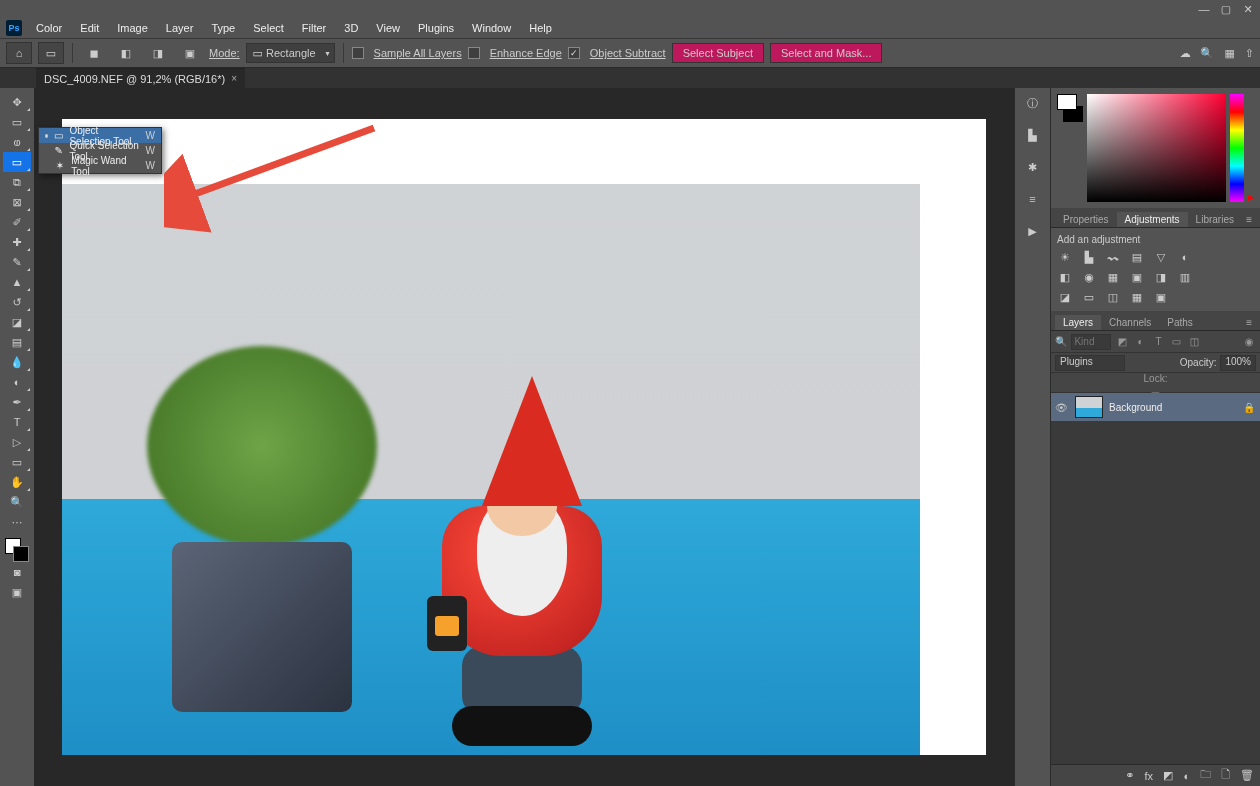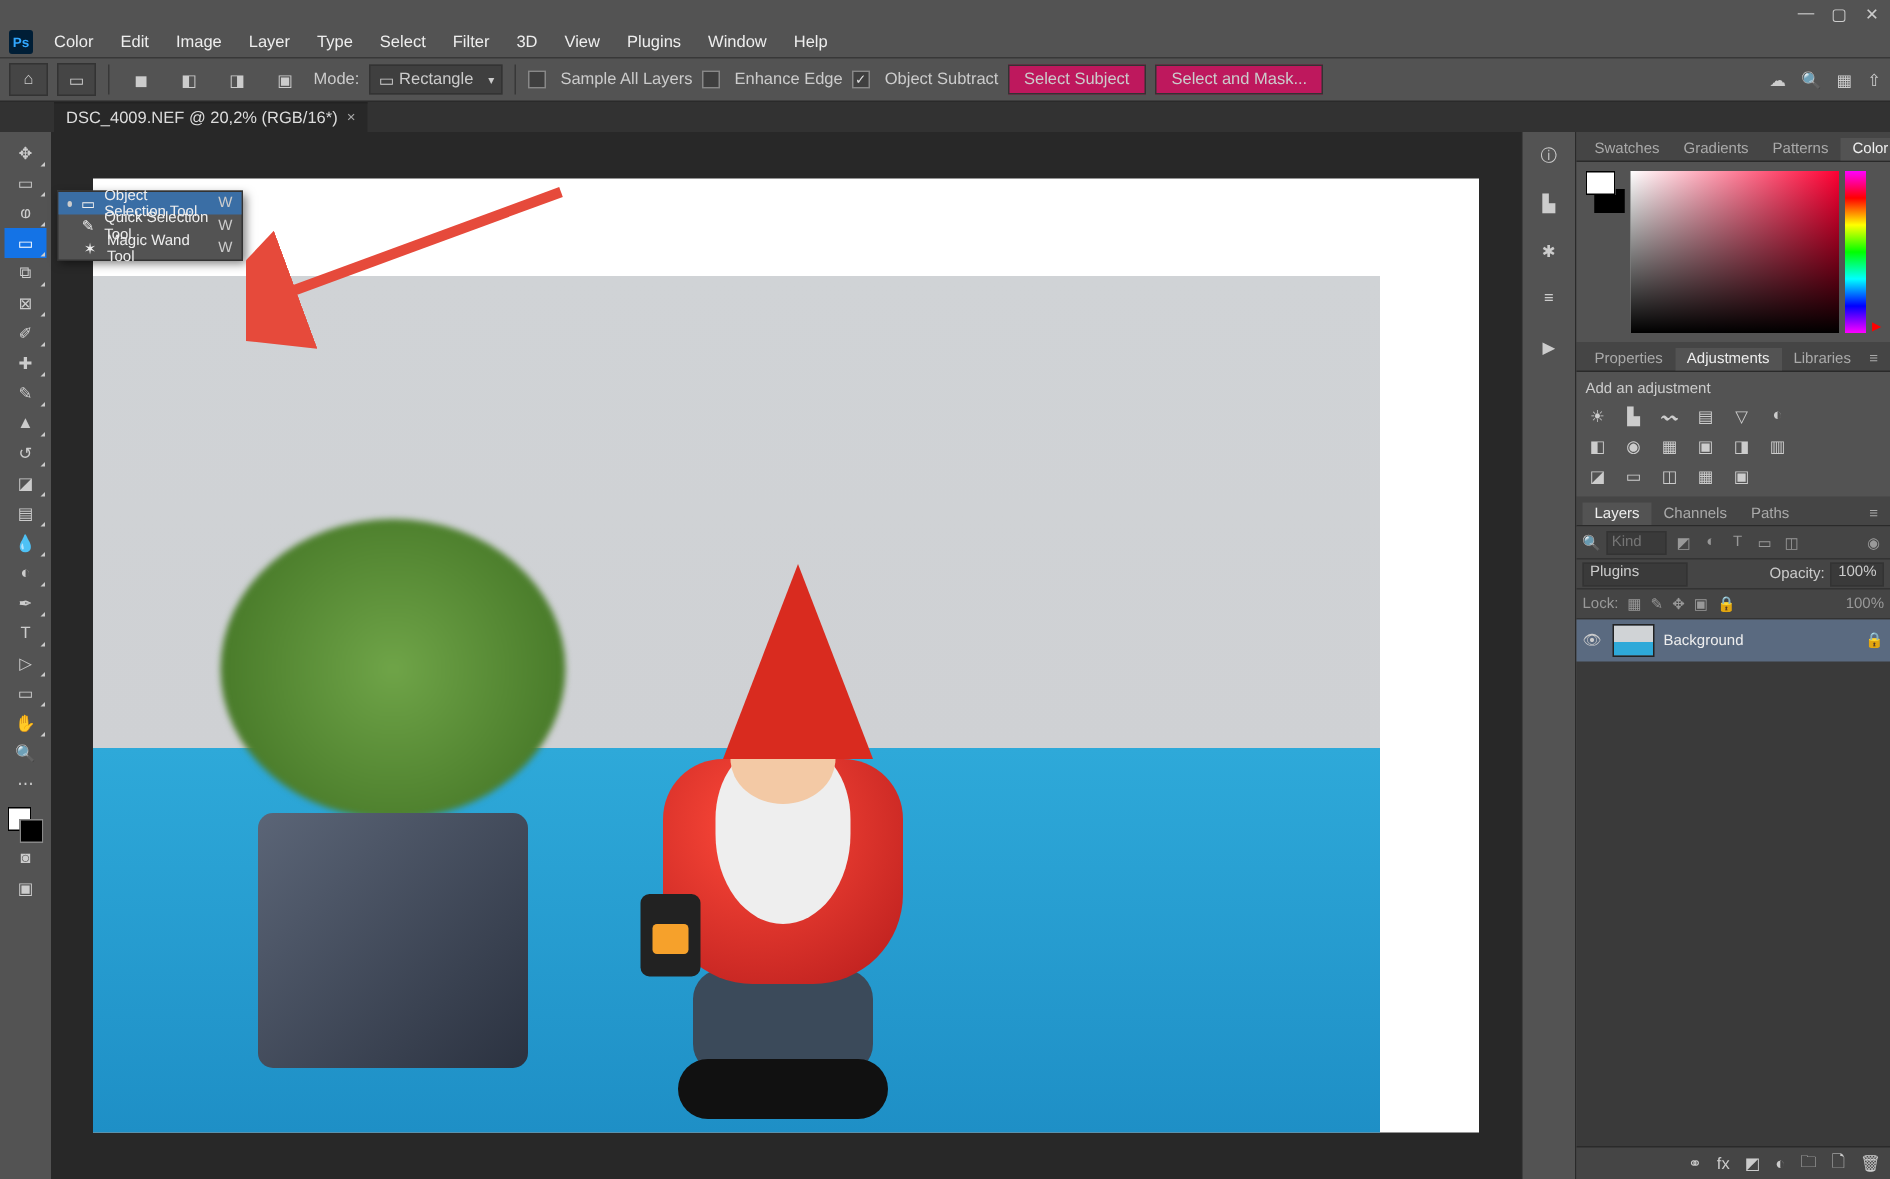--- a/index.html
+++ b/index.html
@@ -6,21 +6,21 @@
 body { background: #323232; width: 1260px; height: 786px; overflow: hidden; color: #ccc; font-size: 11px; user-select: none; }
 .titlebar { height: 18px; background: #535353; display: flex; justify-content: flex-end; align-items: center; padding-right: 4px; gap: 6px; }
 .titlebar .win-btn { width: 16px; height: 14px; display:flex; align-items:center; justify-content:center; color:#ccc; }
 .menubar { height: 20px; background: #535353; display: flex; align-items: center; padding-left: 6px; gap: 2px; }
 .menubar .ps-icon { width: 16px; height: 16px; background: #001e36; border-radius:2px; display:flex;align-items:center;justify-content:center; font-size:9px; font-weight:bold; color:#31a8ff; margin-right:4px;}
 .menubar .menu-item { padding: 0 8px; color: #eee; }
 .optionbar { height: 30px; background: #535353; border-top:1px solid #383838; border-bottom:1px solid #2a2a2a; display:flex; align-items:center; padding:0 6px; gap:6px; }
 .optionbar .tool-icon, .optionbar .mini-btn { width:26px; height:22px; display:flex; align-items:center; justify-content:center; border:1px solid transparent; }
 .optionbar .tool-icon { border:1px solid #333; background:#454545; }
 .optionbar .sep { width:1px; height:20px; background:#383838; margin:0 2px;}
-.optionbar label { font-size:11px; color:#ccc; }
+.optionbar label { font-size:11px; color:#ccc;text-decoration:underline; }
 .optionbar .dropdown { height:20px; background:#3f3f3f; border:1px solid #333; padding:0 18px 0 6px; display:flex; align-items:center; position:relative; font-size:11px;}
 .optionbar .dropdown::after { content:"▾"; position:absolute; right:4px; font-size:8px;}
 .optionbar .checkbox { width:12px; height:12px; border:1px solid #888; background:#3f3f3f; display:inline-flex; align-items:center; justify-content:center; font-size:9px; margin-right:4px;}
 .optionbar .checkbox.checked::before { content:"✓"; color:#ddd; }
 .optionbar .btn { height:20px; padding:0 10px; border:1px solid #333; background:#be185d; display:flex; align-items:center; font-size:11px;}
 .optionbar .right { margin-left:auto; display:flex; gap:10px; align-items:center;}
 .tabbar { height: 20px; background: #323232; display:flex; align-items:flex-end; padding-left:36px;}
 .tabbar .doc-tab { height:20px; background:#282828; padding:0 8px; display:flex; align-items:center; gap:6px; border-top:1px solid #222; font-size:11px; color:#ddd;}
 .tabbar .doc-tab .close { font-size:10px; color:#aaa;}
 .main { display:flex; height: 698px; }
@@ -73,21 +73,21 @@
 .adj-icons { display:flex; gap:8px; flex-wrap:wrap; margin-top:4px;}
 .adj-icons span { width:16px; height:16px; display:inline-flex; align-items:center; justify-content:center; color:#ccc; font-size:11px;}
 .layers-body { flex:1; background:#454545; display:flex; flex-direction:column;}
 .layers-filter { height:22px; display:flex; align-items:center; padding:0 4px; gap:4px; font-size:10px; border-bottom:1px solid #333;}
 .layers-filter input { background:#3a3a3a; border:1px solid #333; height:16px; width:40px; color:#ccc; font-size:10px; padding:0 2px;}
 .layers-filter .ficon{width:14px;text-align:center;color:#999;}
 .layers-row2 { height:20px; display:flex; align-items:center; padding:0 4px; gap:4px; font-size:10px; border-bottom:1px solid #333;}
 .layers-row2 .drop{ background:#3a3a3a; border:1px solid #333; height:16px; padding:0 4px; flex:0 0 70px;}
 .layers-row2 .oplabel{margin-left:auto;}
 .layers-row2 .opval{ background:#3a3a3a; border:1px solid #333; padding:0 4px; height:16px;}
-.layers-row3 { height:20px; display:flex; align-items:center; padding:0 4px; gap:6px; font-size:10px; border-bottom:1px solid #333; color:#999;}
+.layers-row3 { height:20px; display:flex; align-items:center; padding:0 4px; gap:6px; font-size:10px; border-bottom:1px solid #333; color:#999;flex-direction:column;}
 .layers-list{ flex:1; background:#3a3a3a;}
 .layer-item { height:28px; background:#5a6a80; display:flex; align-items:center; padding:0 4px; gap:6px; font-size:10px;}
 .layer-item .eye{width:14px;color:#ccc;}
 .layer-item .thumb{width:28px;height:22px;background:linear-gradient(#d0d3d6 55%, #2ea9d9 55%); border:1px solid #222;}
 .layer-item .lname{color:#eee;}
 .layer-item .lock{margin-left:auto;color:#ccc;}
 .layers-footer{ height:22px; border-top:1px solid #2a2a2a; display:flex; align-items:center; justify-content:flex-end; gap:10px; padding:0 6px; font-size:11px; color:#ccc;}
 </style>
 </head>
 <body>
@@ -139,21 +139,21 @@
   <div class="right">
     <span>☁</span>
     <span>🔍</span>
     <span>▦</span>
     <span>⇧</span>
   </div>
 </div>
 
 <div class="tabbar">
   <div class="doc-tab">
-    <span>DSC_4009.NEF @ 20,2% (RGB/16*)</span>
+    <span>DSC_4009.NEF @ 91,2% (RGB/16*)</span>
     <span class="close">×</span>
   </div>
 </div>
 
 <div class="main">
 
   <div class="toolcol">
     <div class="tool">✥<span class="tri"></span></div>
     <div class="tool">▭<span class="tri"></span></div>
     <div class="tool">ⱷ<span class="tri"></span></div>
@@ -236,27 +236,20 @@
   <div class="rightcol">
     <div class="ricon">ⓘ</div>
     <div class="ricon">▙</div>
     <div class="ricon">✱</div>
     <div class="ricon">≡</div>
     <div class="ricon">▶</div>
   </div>
 
   <div class="panelstack">
 
-    <div class="panel-tabrow">
-      <div class="ptab">Swatches</div>
-      <div class="ptab">Gradients</div>
-      <div class="ptab">Patterns</div>
-      <div class="ptab active">Color</div>
-
-    </div>
     <div class="color-panel-body">
       <div class="sw">
           <div class="swatch"></div>
           <div class="swatch bk"></div>
         </div>
       <div class="picker"></div>
       <div class="hue"></div>
       <div class="huearrow">▶</div>
     </div>
 

